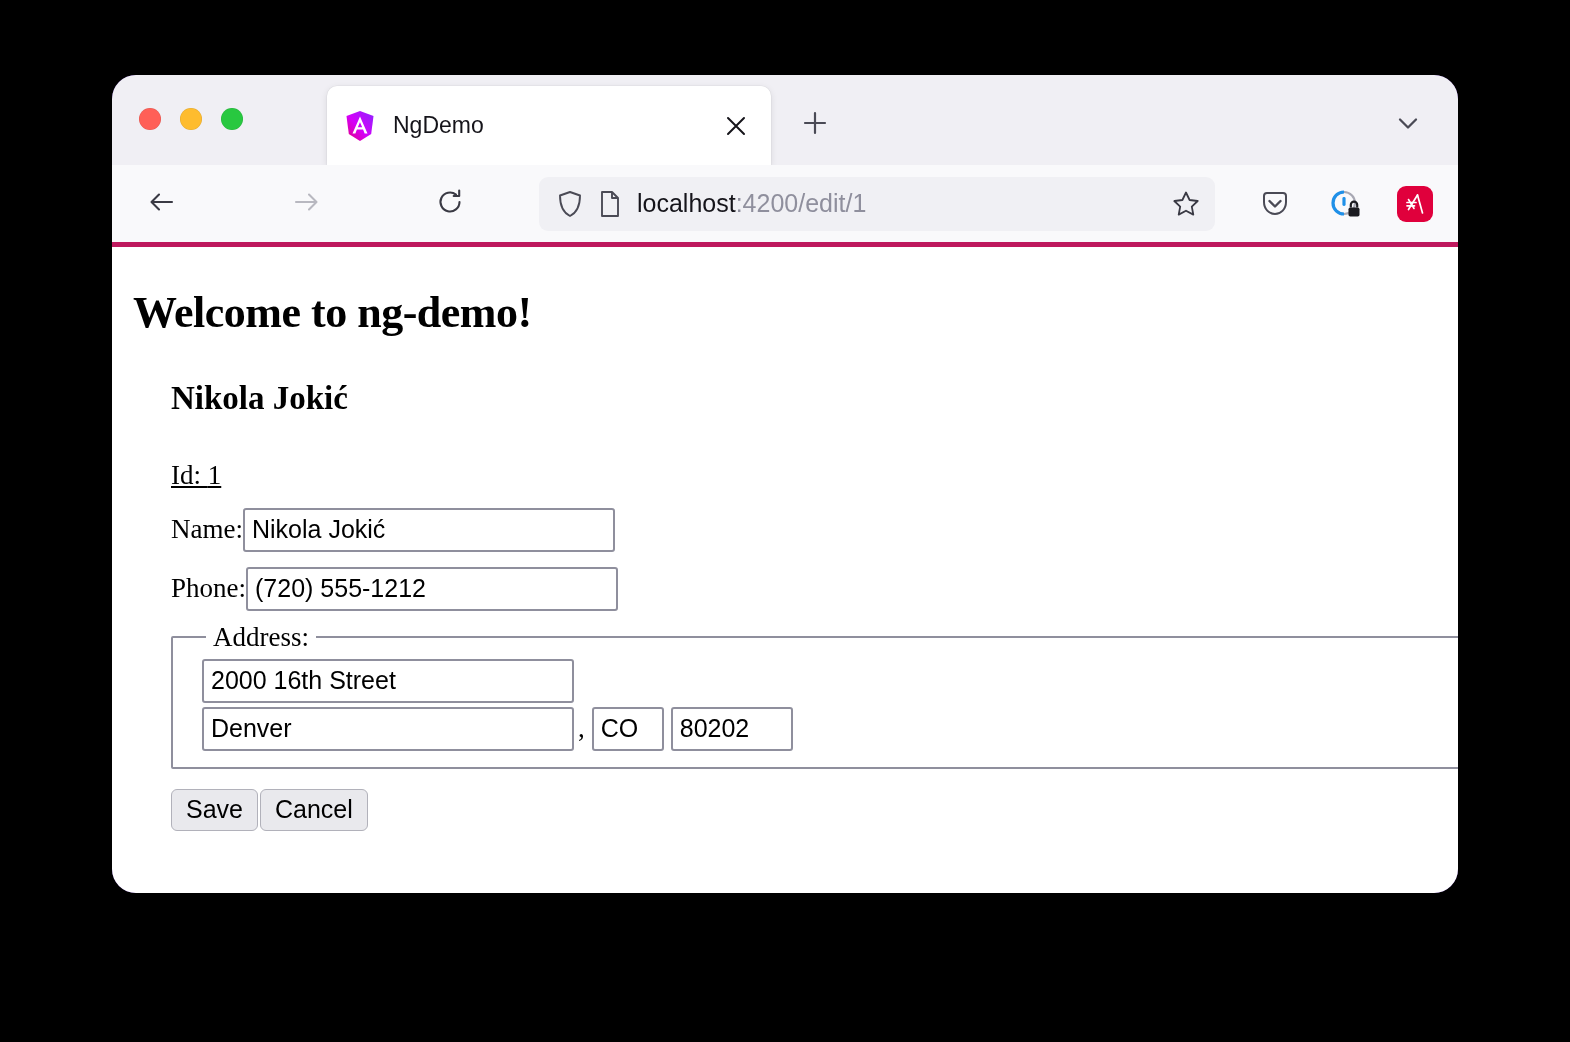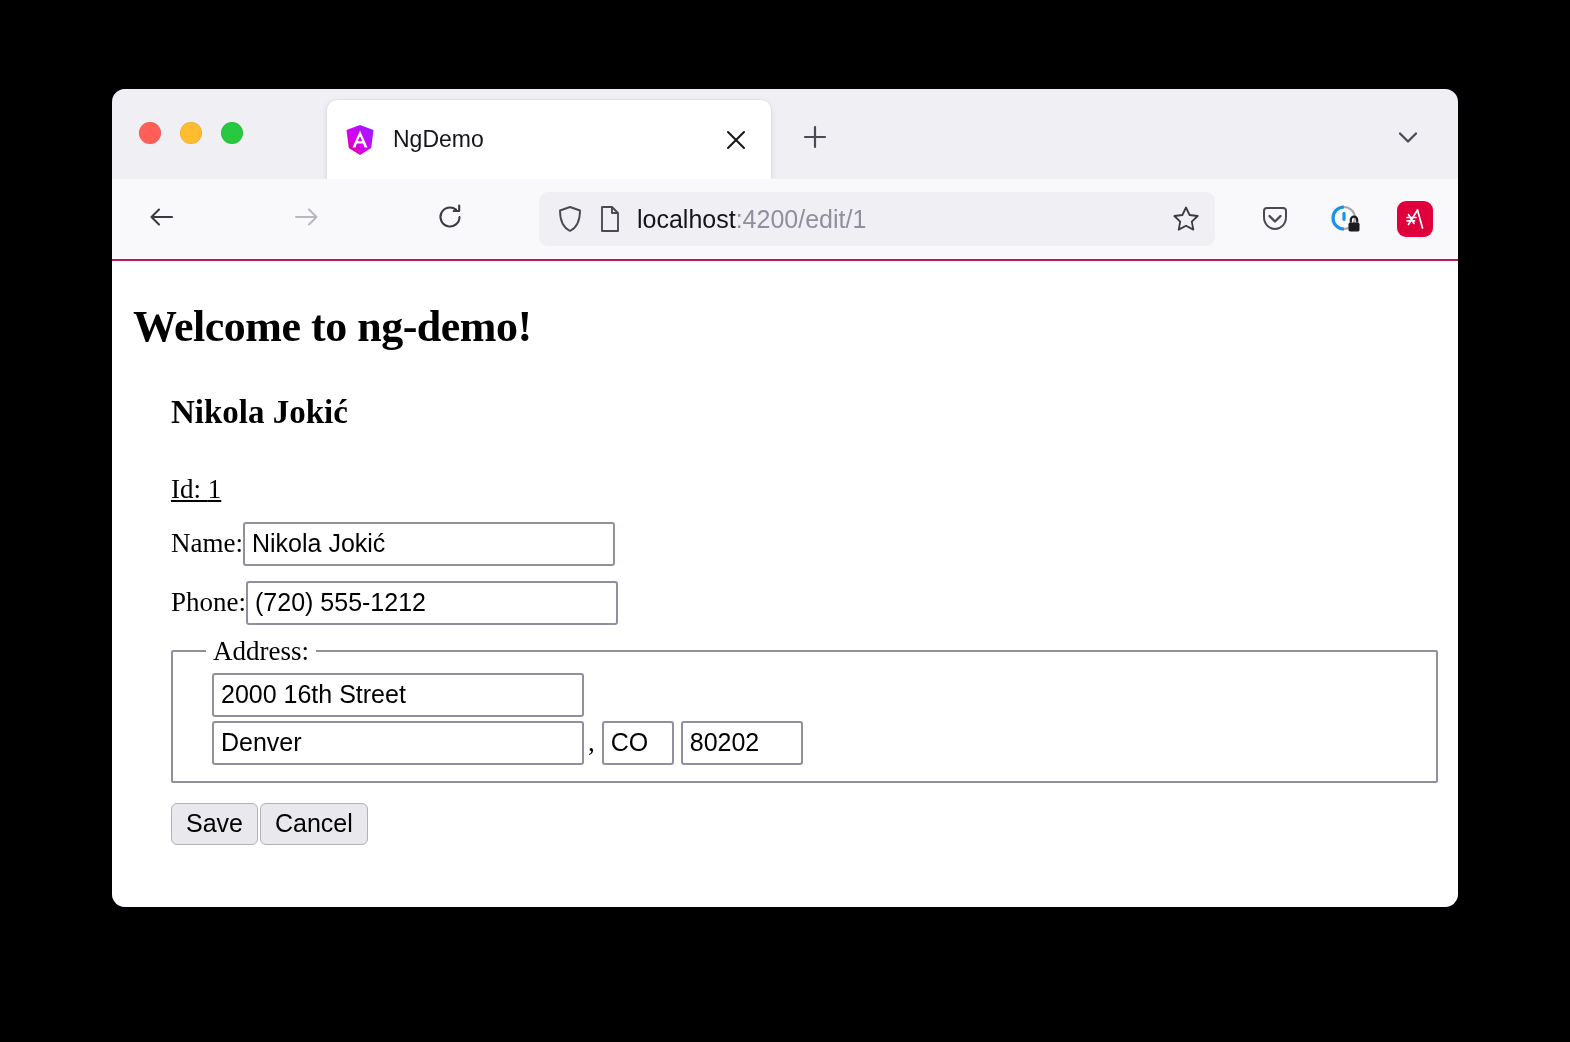--- a/index.html
+++ b/index.html
@@ -11,25 +11,25 @@
     overflow: hidden;
   }
   body {
     font-family: "Liberation Sans", sans-serif;
   }
 
   
   #browser-window {
     position: absolute;
     left: 112px;
-    top: 89px;
+    top: 75px;
     width: 1346px;
     height: 818px;
     background: #4c1d95;
-    border-radius: 13px;
+    border-radius: 24px;
     overflow: hidden;
     box-shadow: 0 10px 40px rgba(0,0,0,0.45);
   }
 
   
   .tabstrip {
     position: relative;
     height: 90px;
     background: #f0eff4;
     display: flex;
@@ -102,21 +102,21 @@
     display: flex; align-items: center; justify-content: center;
     border-radius: 5px;
     cursor: pointer;
   }
 
   
   .navbar {
     position: relative;
     height: 82px;
     background: #f9f9fb;
-    border-bottom: 2px solid #be185d;
+    border-bottom: 5px solid #be185d;
     display: flex;
     align-items: center;
     padding: 0 26px;
     box-sizing: border-box;
     gap: 37px;
   }
   .nav-btn {
     width: 48px; height: 48px;
     display: flex; align-items: center; justify-content: center;
     border-radius: 6px;
@@ -224,34 +224,34 @@
   input.street-input { width: 372px; }
   input.city-input { width: 372px; }
   input.state-input { width: 72px; }
   input.zip-input { width: 122px; }
 
   fieldset.address-group {
     margin: 11px 0 0 0;
     padding: 6px 14px 16px 14px;
     border: 2px solid #8f8f9d;
     border-radius: 2px;
-    width: 1267px;
+    width: 1398px;
     box-sizing: border-box;
   }
   fieldset.address-group legend {
     font-family: "Liberation Serif", "DejaVu Serif", serif;
     font-size: 27px;
     color: #000000;
     padding: 0 7px;
     margin-left: 19px;
   }
   .addr-line {
     display: flex;
     align-items: center;
-    margin-left: 25px;
+    margin-left: 15px;
   }
   .addr-line.second { margin-top: 4px; }
   .comma {
     font-family: "Liberation Serif", "DejaVu Serif", serif;
     font-size: 27px;
     color: #000;
     padding: 0 7px 0 4px;
   }
   .gap-s { width: 7px; }
 

